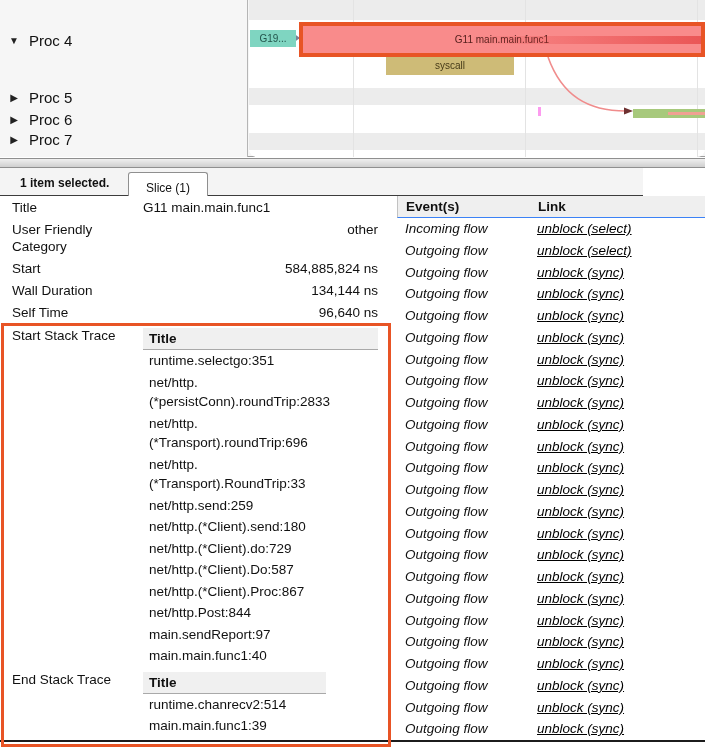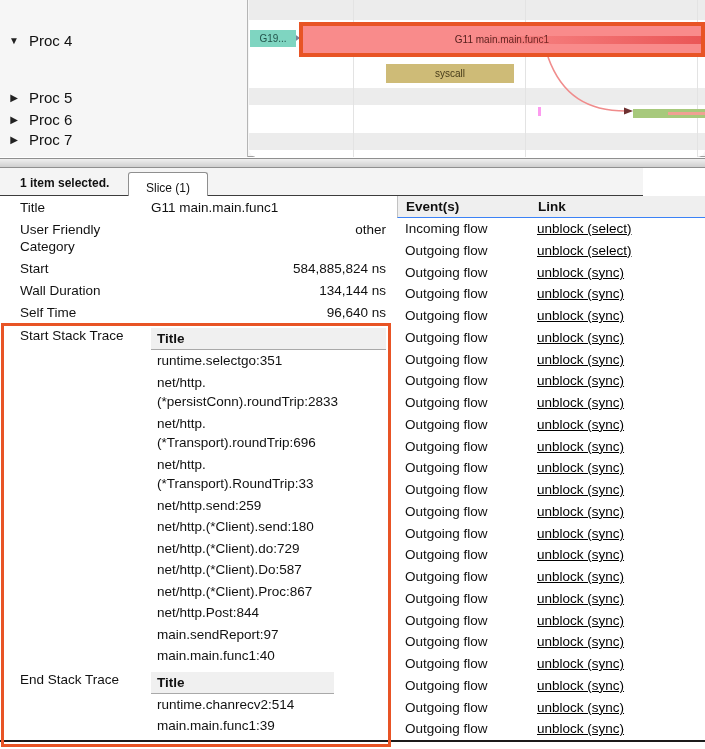--- a/index.html
+++ b/index.html
@@ -24,47 +24,47 @@
   .band.b3 { top:133px; height:17px; }
   .grid { position:absolute; top:0; bottom:0; width:1px; background:#e3e3e3; }
   .grid.g1{ left:104px; } .grid.g2{ left:276px; } .grid.g3{ left:448px; }
   .slice { position:absolute; display:flex; align-items:center; justify-content:center; font-size:10px; white-space:nowrap; overflow:hidden; cursor:pointer; }
   .g19 { left:1px; top:30px; width:46px; height:17px; background:#7fd5c1; color:#23554c; z-index:2; }
   .flowline { position:absolute; left:1px; top:37px; width:49px; height:2px; background:#a4abc4; z-index:1; }
   .flowhead { position:absolute; left:44px; top:33px; width:0; height:0; border-left:7px solid #7c8194; border-top:5px solid transparent; border-bottom:5px solid transparent; z-index:2; }
   .sel-border { position:absolute; left:50px; top:22px; width:406px; height:35px; border:4px solid #e85425; z-index:3; }
   .red-slice { position:absolute; left:0; top:0; width:398px; height:27px; background:#f98b8b; color:#55201d; display:flex; align-items:center; justify-content:center; font-size:10px; cursor:pointer; }
   .streak { position:absolute; right:0; top:10px; height:8px; width:58%; background:linear-gradient(to right, rgba(228,64,64,0), rgba(228,64,64,0.7)); pointer-events:none; }
-  .syscall { left:137px; top:64px; width:128px; height:19px; background:#cebb77; color:#463b19; z-index:1; }
+  .syscall { left:137px; top:56px; width:128px; height:19px; background:#cebb77; color:#463b19; z-index:1; }
   .curve-svg { position:absolute; left:0; top:0; width:456px; height:157px; z-index:2; pointer-events:none; }
   .tick-pink { position:absolute; left:289px; top:107px; width:3px; height:9px; background:#fc9bef; z-index:2; }
   .green-slice { left:384px; top:109px; width:72px; height:9px; background:#a7c97c; z-index:2; }
   .salmon-stripe { position:absolute; left:35px; top:3px; width:37px; height:3px; background:#f0a193; }
   
   .splitter { position:absolute; left:0; top:158px; width:705px; height:10px; background:linear-gradient(#efefef,#cfcfcf); border-top:1px solid #8f8f8f; border-bottom:1px solid #8f8f8f; cursor:row-resize; }
   
   .tabstrip { position:absolute; left:0; top:168px; width:643px; height:28px; background:#f4f4f4; border-bottom:1px solid #3c3c3c; }
   .sel-count { position:absolute; left:20px; top:8px; font-weight:bold; font-size:12px; }
   .tab { position:absolute; left:128px; bottom:-1px; height:24px; padding:4px 17px; background:#fff; border:1px solid #8f8f8f; border-bottom:none; border-radius:3px 3px 0 0; font-size:12px; line-height:23px; z-index:2; cursor:pointer; }
   
   .details { position:absolute; left:0; top:196px; width:705px; height:553px; background:#fff; font-size:13.5px; }
-  .left-col { position:absolute; left:8px; top:0; width:396px; }
+  .left-col { position:absolute; left:0; top:0; width:396px; }
   .info-row { display:flex; padding:2.5px 0; line-height:17px; }
   .cell.label { width:143px; padding-left:12px; white-space:pre-line; }
   .cell.value { width:235px; }
   .stack-row { display:flex; margin-top:5px; }
   .stack-table { width:235px; }
   .stack-table.end { width:183px; }
   .stack-head { background:#f0f0f0; font-weight:bold; padding:2px 6px; border-bottom:1px solid #a9a9a9; line-height:17px; }
   .frame { padding:1px 6px; white-space:pre-line; line-height:19.5px; }
   
   .events { position:absolute; left:397px; top:0; width:308px; }
   .ev-head { display:flex; background:#efefef; border-bottom:1px solid #3b82f6; border-left:1px solid #c2c2c2; font-weight:bold; height:22px; line-height:21px; }
   .ev-head span:first-child, .ev-name { width:140px; padding-left:8px; }
-  .ev-row { display:flex; height:21.75px; line-height:21.75px; }
+  .ev-row { display:flex; height:21.75px; line-height:21.75px;font-style:italic; }
   .ev-link { color:#000; text-decoration:underline; cursor:pointer; }
   
   .highlight-rect { position:absolute; left:1px; top:127px; width:390px; height:424px; border:3px solid #e85425; pointer-events:none; z-index:5; }
   .bottom-line { position:absolute; left:0; top:740px; width:705px; height:2px; background:#1c1c1c; }
 </style>
 </head>
 <body>
 
 <div id="app">
 

